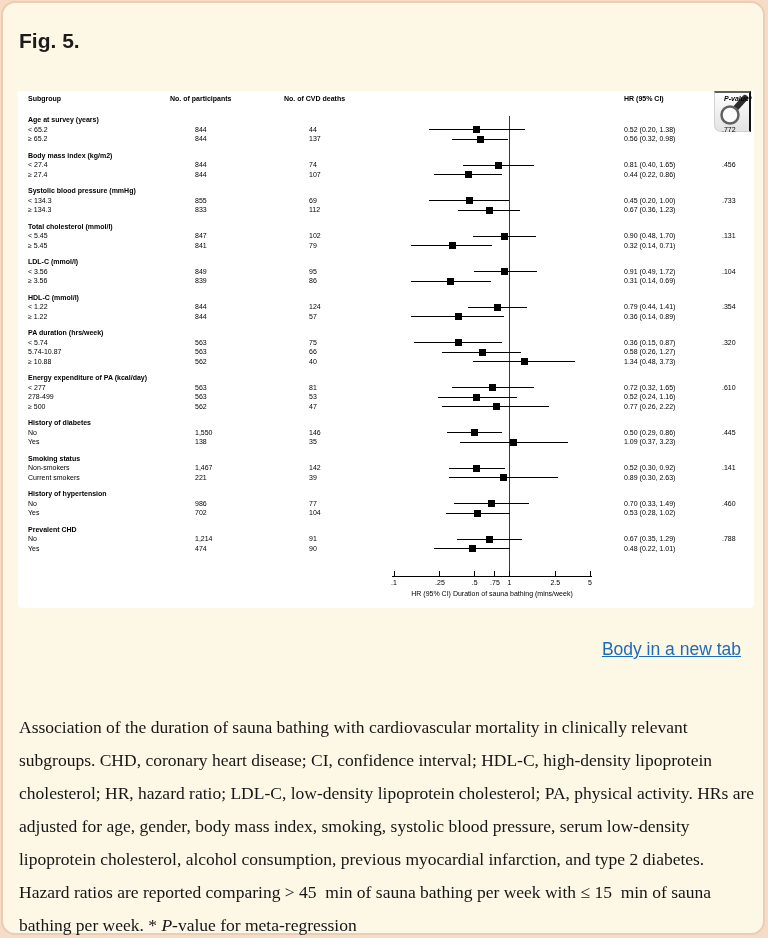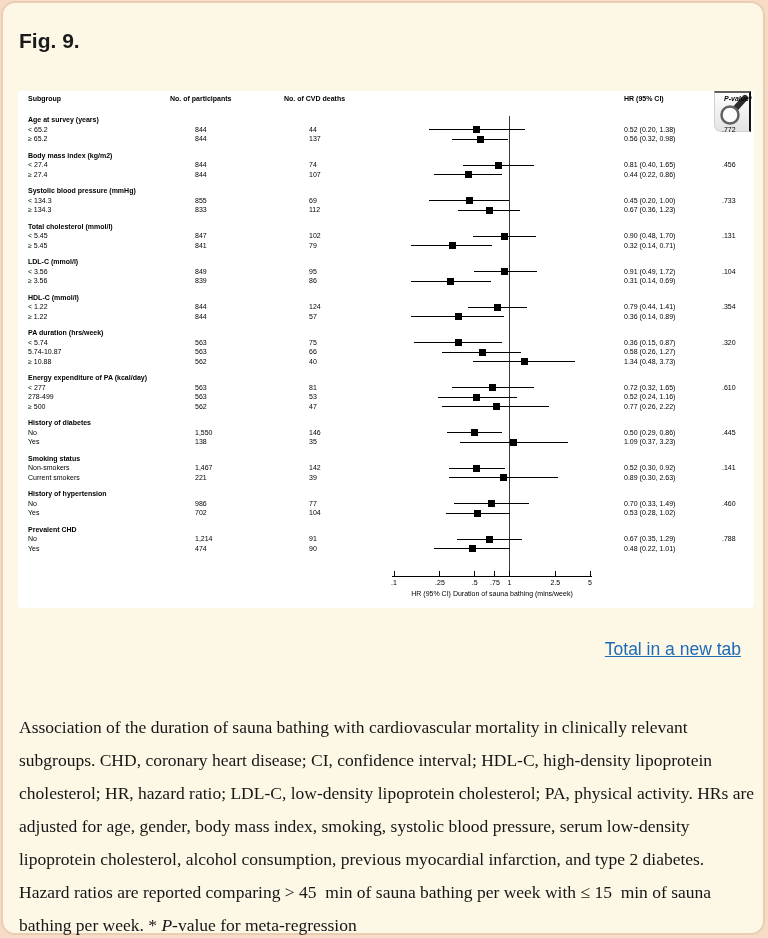--- a/index.html
+++ b/index.html
@@ -48,21 +48,21 @@
     position:absolute;left:16px;top:690px;width:738px;
     font-family:"Liberation Serif", serif;
     font-size:17.5px;line-height:33px;color:#161616;
   }
   .caption .ital{font-style:italic;}
 </style>
 </head>
 <body>
 
 <div class="card">
-  <div class="fig-label">Fig. 9.</div>
+  <div class="fig-label">Fig. 5.</div>
 
   <div class="figure-canvas">
 
     <button class="zoom-btn" title="">
       <svg width="35" height="39" viewBox="0 0 35 39" style="position:absolute;left:0;top:0;">
         <line x1="20" y1="16" x2="30" y2="5" stroke="#1d1d1d" stroke-width="6" stroke-linecap="round"></line>
         <circle cx="15" cy="22" r="8.5" fill="#fcfcfc" stroke="#555" stroke-width="2.5"></circle>
       </svg>
     </button>
   <div class="f-hdr" style="left: 10px; top: 4px;">Subgroup</div>
@@ -262,16 +262,16 @@
       <div class="tick-label" style="left: 476.951px; top: 488px;">.75</div>
       <div class="tick" style="left: 490.864px; top: 480px;"></div>
       <div class="tick-label" style="left: 491.364px; top: 488px;">1</div>
       <div class="tick" style="left: 536.772px; top: 480px;"></div>
       <div class="tick-label" style="left: 537.272px; top: 488px;">2.5</div>
       <div class="tick" style="left: 571.5px; top: 480px;"></div>
       <div class="tick-label" style="left: 572px; top: 488px;">5</div>
       <div class="axis-caption" style="left: 324px; top: 499px; width: 300px;">HR (95% CI) Duration of sauna bathing (mins/week)</div>
     </div>
 
-  <a class="open-link">Total in a new tab</a>
+  <a class="open-link">Body in a new tab</a>
 
   <p class="caption"><span>Association of the duration of sauna bathing with cardiovascular mortality in clinically relevant subgroups. CHD, coronary heart disease; CI, confidence interval; HDL-C, high-density lipoprotein cholesterol; HR, hazard ratio; LDL-C, low-density lipoprotein cholesterol; PA, physical activity. HRs are adjusted for age, gender, body mass index, smoking, systolic blood pressure, serum low-density lipoprotein cholesterol, alcohol consumption, previous myocardial infarction, and type 2 diabetes. Hazard ratios are reported comparing &gt; 45 min of sauna bathing per week with ≤ 15 min of sauna bathing per week. * </span><span class="ital">P</span><span>-value for meta-regression</span></p>
 </div>
 
 </body></html>

